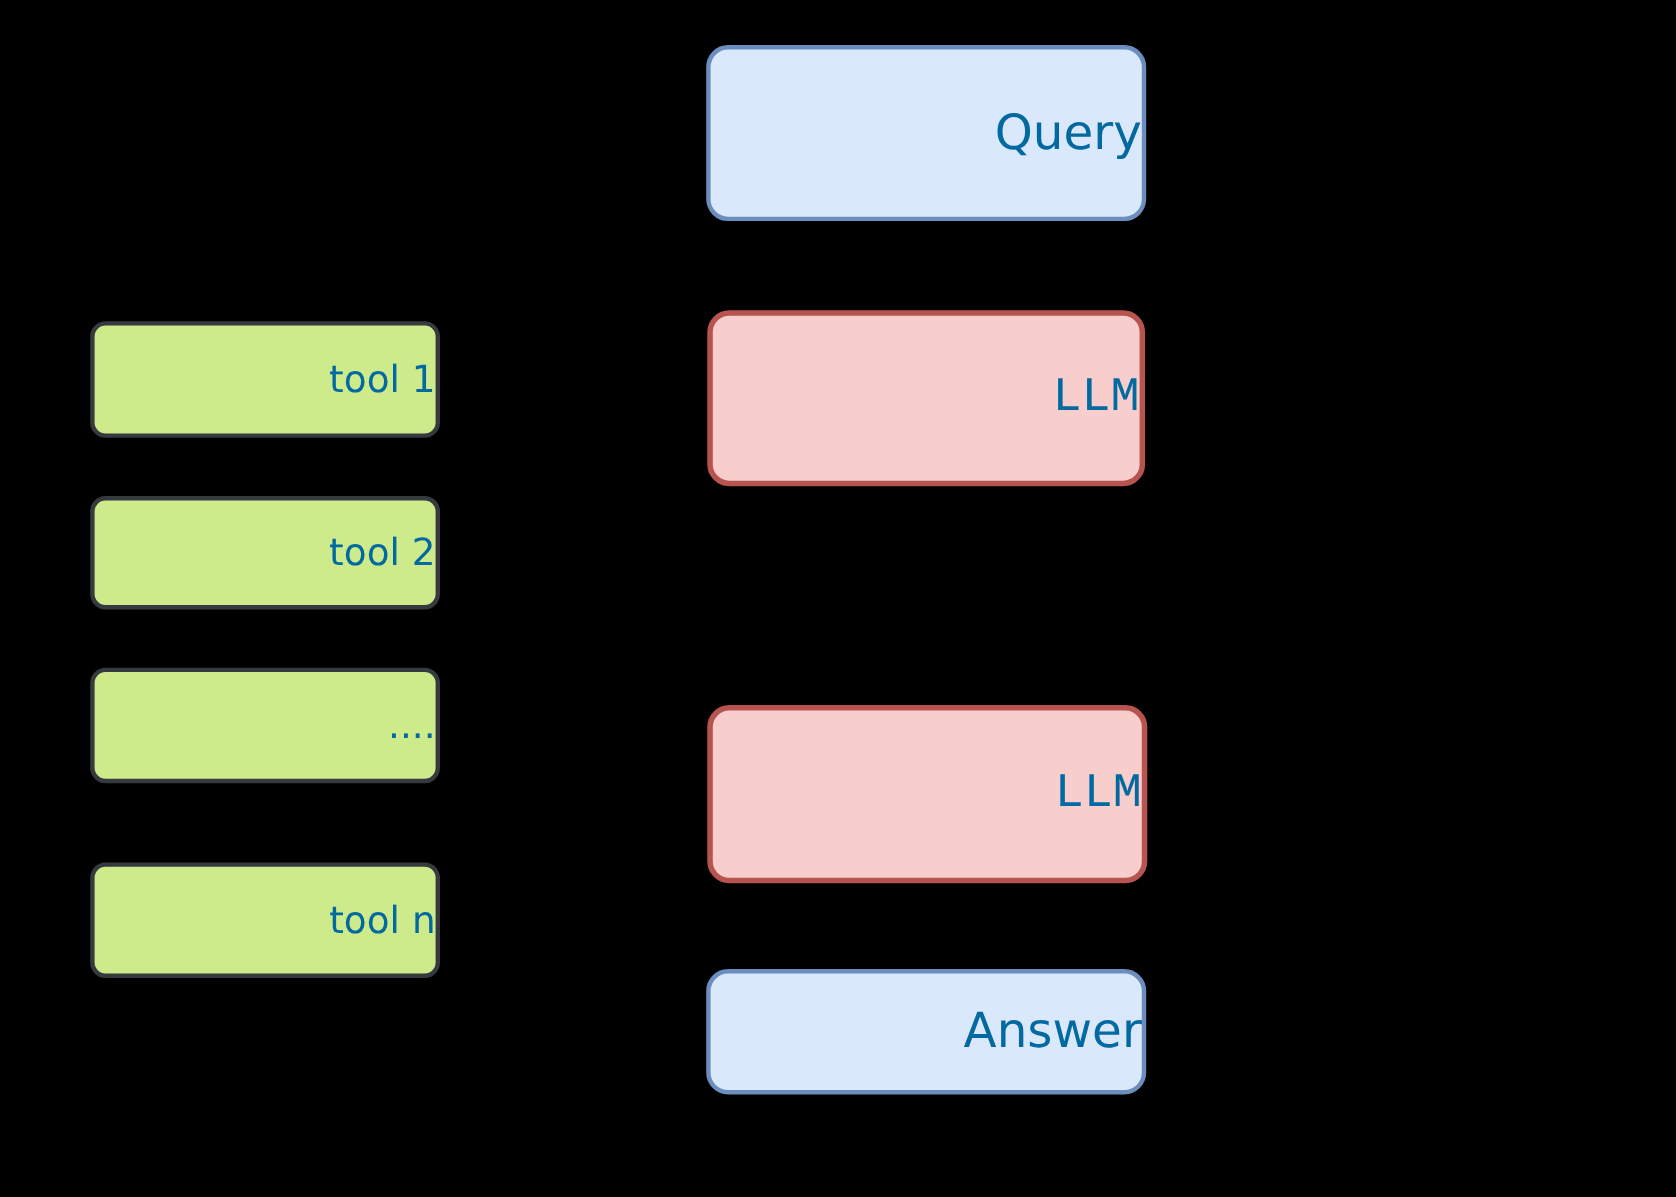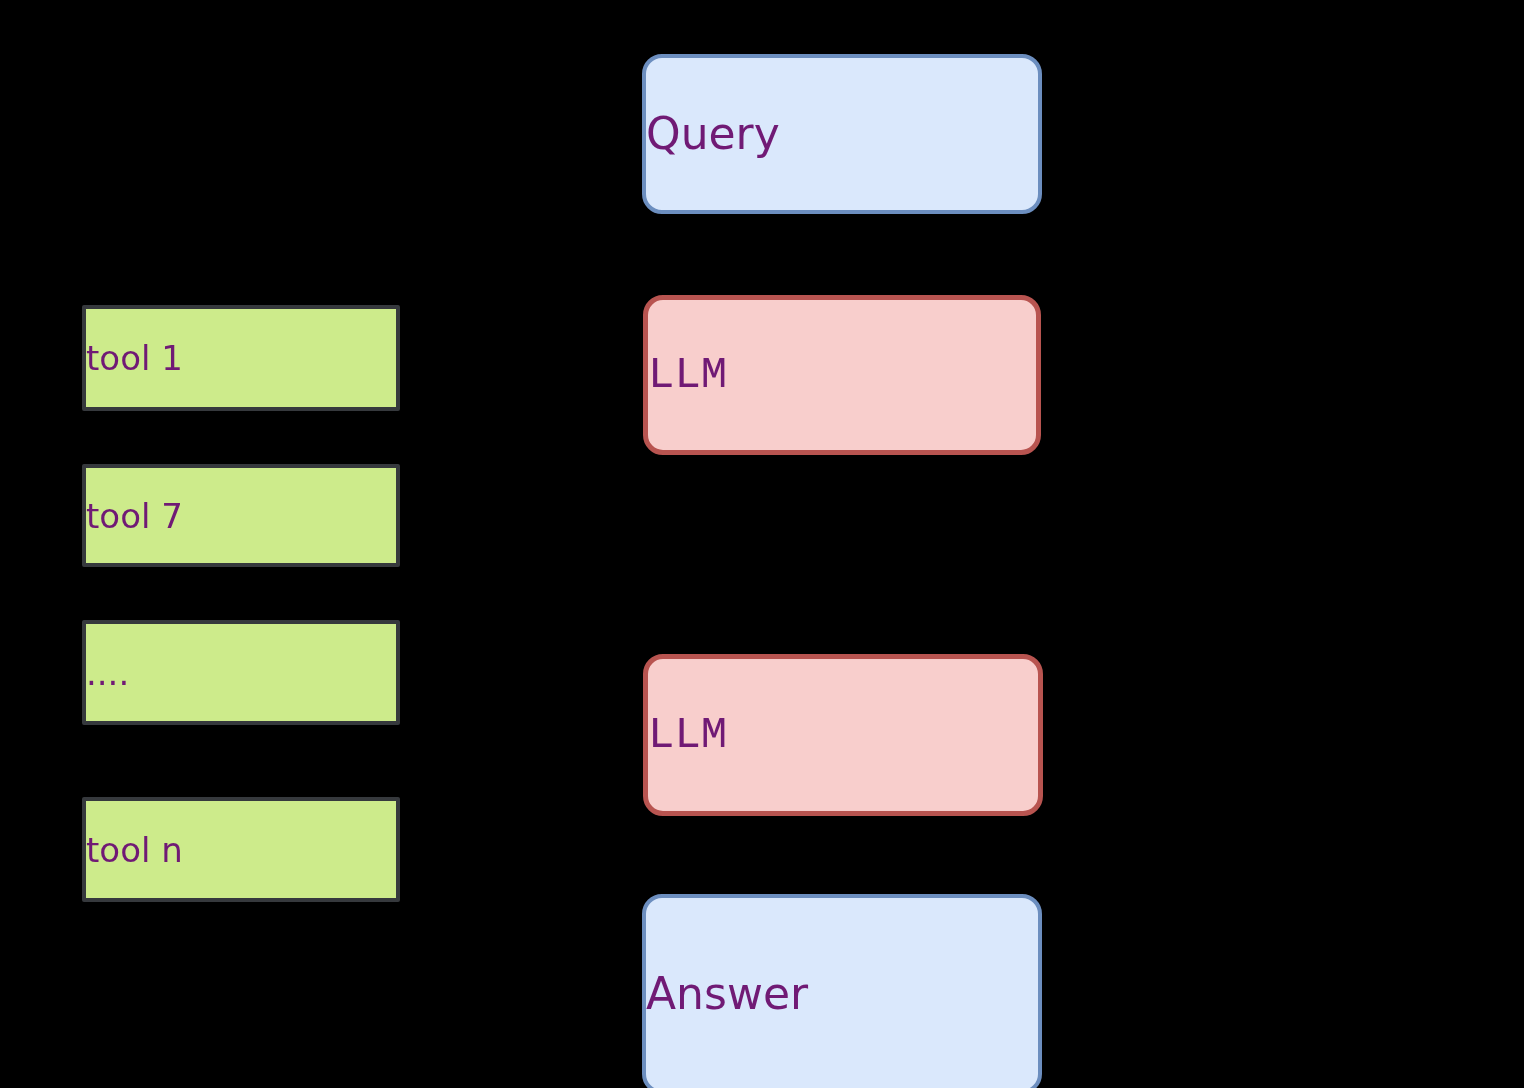--- a/index.html
+++ b/index.html
@@ -13,63 +13,62 @@
     height: 1088px;
     overflow: hidden;
     font-family: "DejaVu Sans", sans-serif;
   }
   .node {
     position: absolute;
     box-sizing: border-box;
     border-style: solid;
     display: flex;
     align-items: center;
-    justify-content: flex-start;
-    color: #701a75;
-    margin-top: 13px;
+    justify-content: flex-end;
+    color: #0369a1;
   }
   .node .label {
     white-space: pre;
     line-height: 1;
   }
   
   .tool {
     border-width: 4px;
-    border-radius: 2px;
+    border-radius: 14px;
     font-size: 34px;
   }
   
   .flow {
     border-width: 4px;
     border-radius: 20px;
     font-size: 44px;
   }
   .stroke-thick { border-width: 5px; font-family: Liberation Mono, monospace; }
 
   .pos-tool-0 { left: 82px;  top: 292px; width: 318px; height: 106px; }
   .pos-tool-1 { left: 82px;  top: 451px; width: 318px; height: 103px; }
   .pos-tool-2 { left: 82px;  top: 607px; width: 318px; height: 105px; }
   .pos-tool-3 { left: 82px;  top: 784px; width: 318px; height: 105px; }
 
   .pos-flow-0 { left: 642px; top: 41px;  width: 400px; height: 160px; }
   .pos-flow-1 { left: 643px; top: 282px; width: 398px; height: 160px; }
   .pos-flow-2 { left: 643px; top: 641px; width: 400px; height: 162px; }
-  .pos-flow-3 { left: 642px; top: 881px; width: 400px; height: 200px; }
+  .pos-flow-3 { left: 642px; top: 881px; width: 400px; height: 114px; }
 </style>
 </head>
 <body>
 
 <div class="stage" style="background-color: rgb(0, 0, 0);">
 
   <div class="node tool pos-tool-0" style="background-color: rgb(205, 235, 139); border-color: rgb(54, 57, 61);">
     <span class="label">tool 1</span>
   </div>
 
   <div class="node tool pos-tool-1" style="background-color: rgb(205, 235, 139); border-color: rgb(54, 57, 61);">
-    <span class="label">tool 7</span>
+    <span class="label">tool 2</span>
   </div>
 
   <div class="node tool pos-tool-2" style="background-color: rgb(205, 235, 139); border-color: rgb(54, 57, 61);">
     <span class="label">....</span>
   </div>
 
   <div class="node tool pos-tool-3" style="background-color: rgb(205, 235, 139); border-color: rgb(54, 57, 61);">
     <span class="label">tool n</span>
   </div>
 

